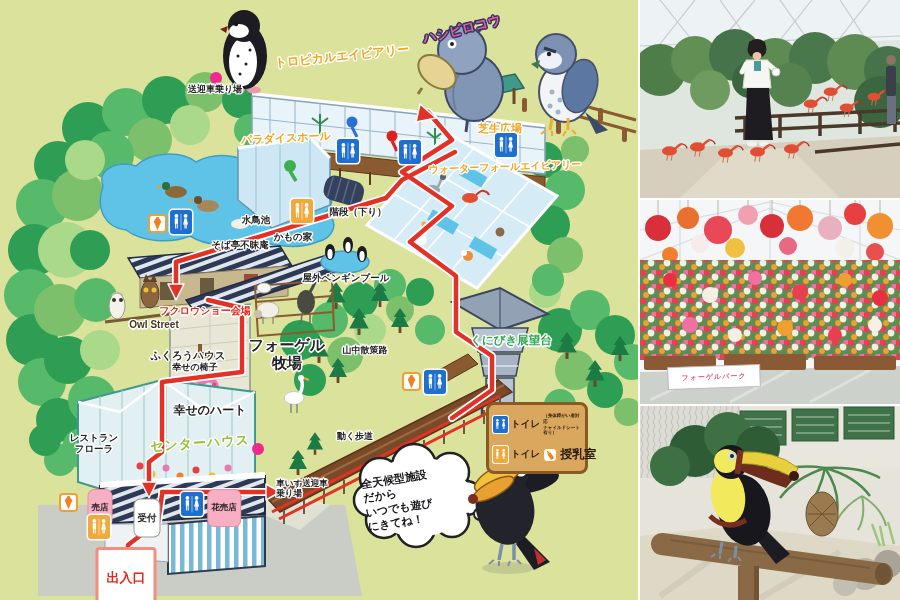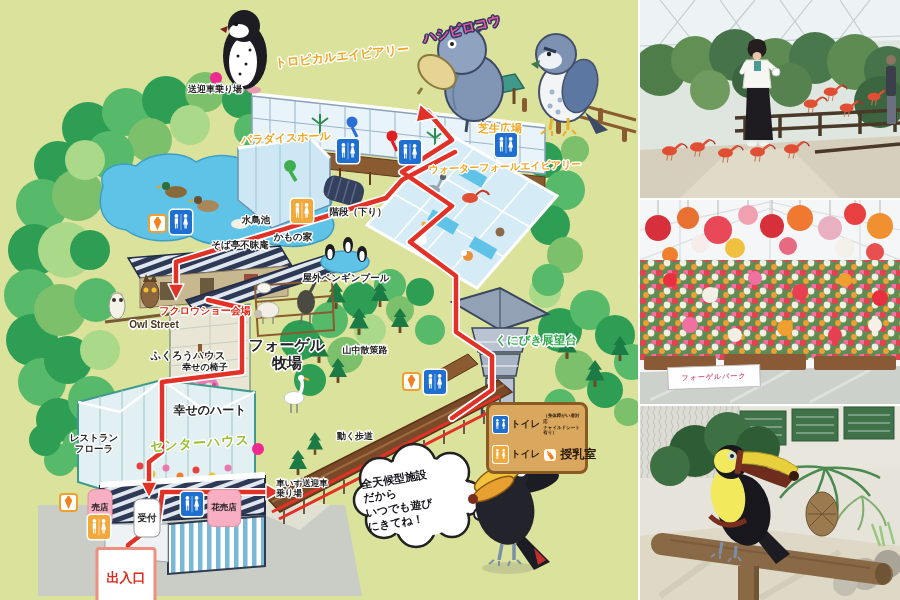--- a/index.html
+++ b/index.html
@@ -8,21 +8,21 @@
          font-family:"Liberation Sans","DejaVu Sans",sans-serif;}
   .map{position:absolute;left:0;top:0;width:638px;height:600px;background:#dbe29b;}
   .map-art{position:absolute;left:0;top:0;}
   
   .lbl{position:absolute;font-weight:bold;white-space:pre-line;text-align:center;
        line-height:1.18;transform:translate(-50%,-50%);color:#222;
        text-shadow:-1px -1px 0 #fff,1px -1px 0 #fff,-1px 1px 0 #fff,1px 1px 0 #fff,
                    0 -1.5px 0 #fff,0 1.5px 0 #fff,-1.5px 0 0 #fff,1.5px 0 0 #fff;}
   .yellow{color:#f0a51c;}
   .red{color:#e02818;}
-  .green{color:#2fa84e;margin-left:25px;}
+  .green{color:#2fa84e;}
   .lime{color:#97c22e;letter-spacing:1px;}
   .pinklbl{color:#f2579f;
        text-shadow:-1px -1px 0 #2e3a66,1px -1px 0 #2e3a66,-1px 1px 0 #2e3a66,1px 1px 0 #2e3a66,
                    0 -1.5px 0 #2e3a66,0 1.5px 0 #2e3a66,-1.5px 0 0 #2e3a66,1.5px 0 0 #2e3a66;}
   .chip{position:absolute;transform:translate(-50%,-50%);font-weight:bold;font-size:8.5px;
         padding:12px 3px;border-radius:6px;background:#f8afc4;color:#222;white-space:nowrap;
         box-shadow:0 0 0 1px #e8909f;}
   .chip.white{background:#fff;box-shadow:0 0 0 1px #999;}
   .gate{position:absolute;transform:translate(-50%,-50%);background:#fff;border:3px solid #ef8f7f;
         border-radius:4px;color:#e02818;font-weight:bold;font-size:13px;padding:19px 8px;white-space:nowrap;}
@@ -595,21 +595,21 @@
     <div class="lbl yellow" style="left:286px;top:138px;font-size:11px;transform:translate(-50%,-50%) rotate(-3deg);">パラダイスホール</div>
     <div class="lbl yellow" style="left:505px;top:167px;font-size:10px;transform:translate(-50%,-50%) rotate(-2deg);white-space:nowrap;">ウォーターフォールエイビアリー</div>
     <div class="lbl" style="left:256px;top:220px;font-size:9.5px;">水鳥池</div>
     <div class="lbl" style="left:358px;top:212px;font-size:9.5px;">階段（下り）</div>
     <div class="lbl" style="left:240px;top:245px;font-size:9.5px;">そば亭不昧庵</div>
     <div class="lbl" style="left:293px;top:237px;font-size:9.5px;">かもの家</div>
     <div class="lbl" style="left:346px;top:278px;font-size:9.5px;">屋外ペンギンプール</div>
     <div class="lbl red" style="left:205px;top:300px;font-size:10px;margin-top:11px;">フクロウショー会場</div>
     <div class="lbl" style="left:154px;top:325px;font-size:10px;color:#4a3520;">Owl Street</div>
     <div class="lbl" style="left:188px;top:355px;font-size:10.5px;">ふくろうハウス</div>
-    <div class="lbl" style="left:195px;top:367px;font-size:9px;margin-left:10px;">幸せの椅子</div>
+    <div class="lbl" style="left:195px;top:367px;font-size:9px;">幸せの椅子</div>
     <div class="lbl" style="left:210px;top:410px;font-size:12px;text-align:right;">幸せのハート</div>
     <div class="lbl" style="left:287px;top:354px;font-size:15px;">フォーゲル
 牧場</div>
     <div class="lbl" style="left:365px;top:350px;font-size:9px;">山中散策路</div>
     <div class="lbl green" style="left:511px;top:341px;font-size:11.5px;">くにびき展望台</div>
     <div class="lbl" style="left:94px;top:443px;font-size:9.5px;">レストラン
 フローラ</div>
     <div class="lbl lime" style="left:200px;top:443px;font-size:13px;transform:translate(-50%,-50%) rotate(-4deg);">センターハウス</div>
     <div class="lbl" style="left:302px;top:456px;font-size:8.5px;text-align:left;margin-top:32px;">車いす送迎車
 乗り場</div>

